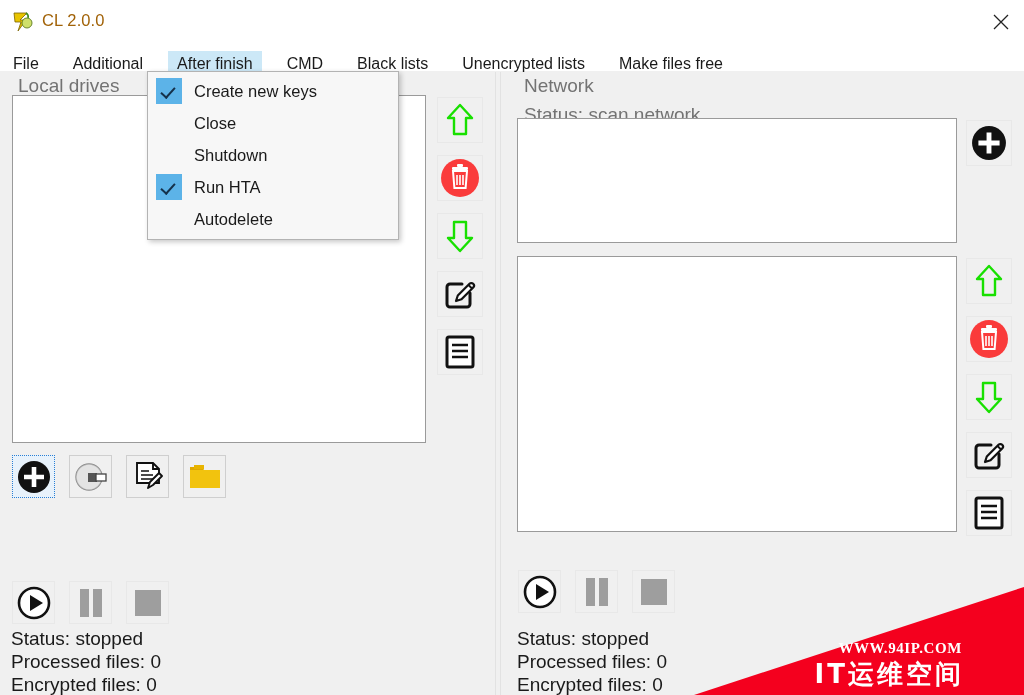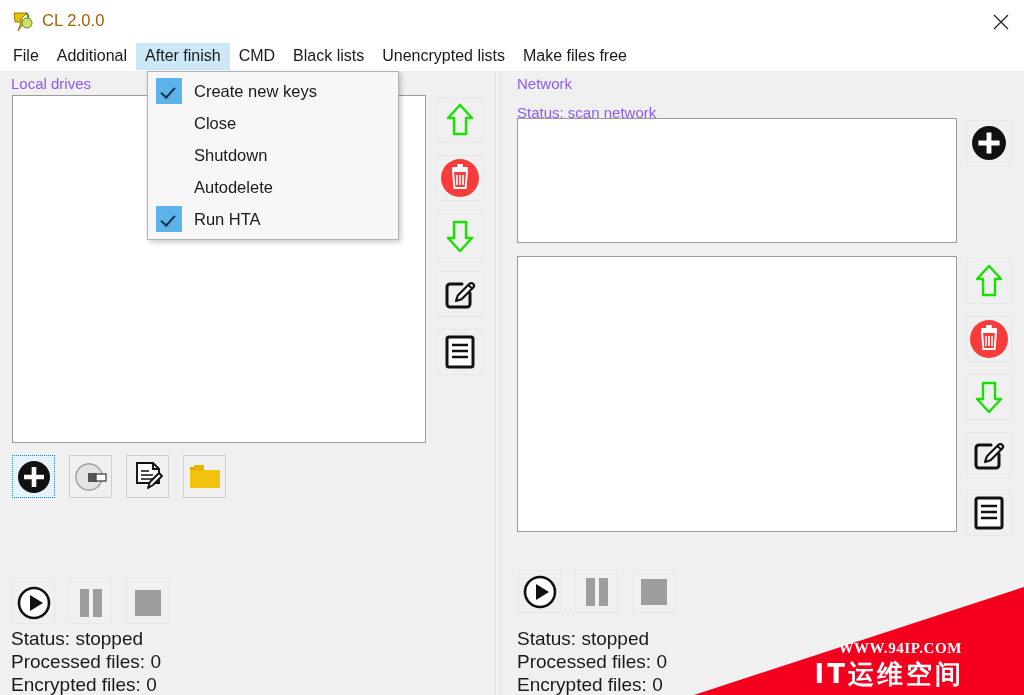--- a/index.html
+++ b/index.html
@@ -63,21 +63,21 @@
     width: 1024px;
     height: 28px;
     background: #ffffff;
     white-space: nowrap;
   }
   .menu-item {
     display: inline-block;
     font-size: 16px;
     color: #1a1a1a;
     padding: 4px 9px 5px 9px;
-    margin: 0;
+    margin: 8px;
     cursor: default;
     line-height: 18px;
     vertical-align: top;
   }
   .menu-item.first { margin-left: 4px; }
   .menu-item.active {
     background: #cce8f7;
   }
 
   
@@ -125,23 +125,24 @@
     top: 0;
     font-size: 16.5px;
     color: #1a1a1a;
     line-height: 32px;
     white-space: nowrap;
   }
 
   
   .panel-label {
     position: absolute;
-    font-size: 15px;
-    color: #8b5cf6;
-    white-space: nowrap;
+    font-size: 19px;
+    color: #737373;
+    white-space: nowrap;
+    margin-left: 7px;
   }
 
   .listbox {
     position: absolute;
     background: #ffffff;
     border: 1px solid #9a9a9a;
     box-sizing: border-box;
   }
 
   
@@ -462,26 +463,26 @@
     </div>
     <div class="dd-item">
       <span class="dd-check"></span>
       <span class="dd-label">Close</span>
     </div>
     <div class="dd-item">
       <span class="dd-check"></span>
       <span class="dd-label">Shutdown</span>
     </div>
     <div class="dd-item">
+      <span class="dd-check on"></span>
+      <span class="dd-label">Run HTA</span>
+    </div>
+    <div class="dd-item">
       <span class="dd-check"></span>
       <span class="dd-label">Autodelete</span>
-    </div>
-    <div class="dd-item">
-      <span class="dd-check on"></span>
-      <span class="dd-label">Run HTA</span>
     </div>
   </div>
 
   <div class="watermark">
     <svg width="1024" height="695" viewBox="0 0 1024 695" style="position:absolute;left:0;top:0;">
       <polygon points="1024,587 1024,695 694,695" fill="#f4001e"></polygon>
       <polygon points="1024,604 1024,695 730,695" fill="#f4001e"></polygon>
     </svg>
     <div class="wm-text-url">WWW.94IP.COM</div>
     <div class="wm-text-cn">IT运维空间</div>

